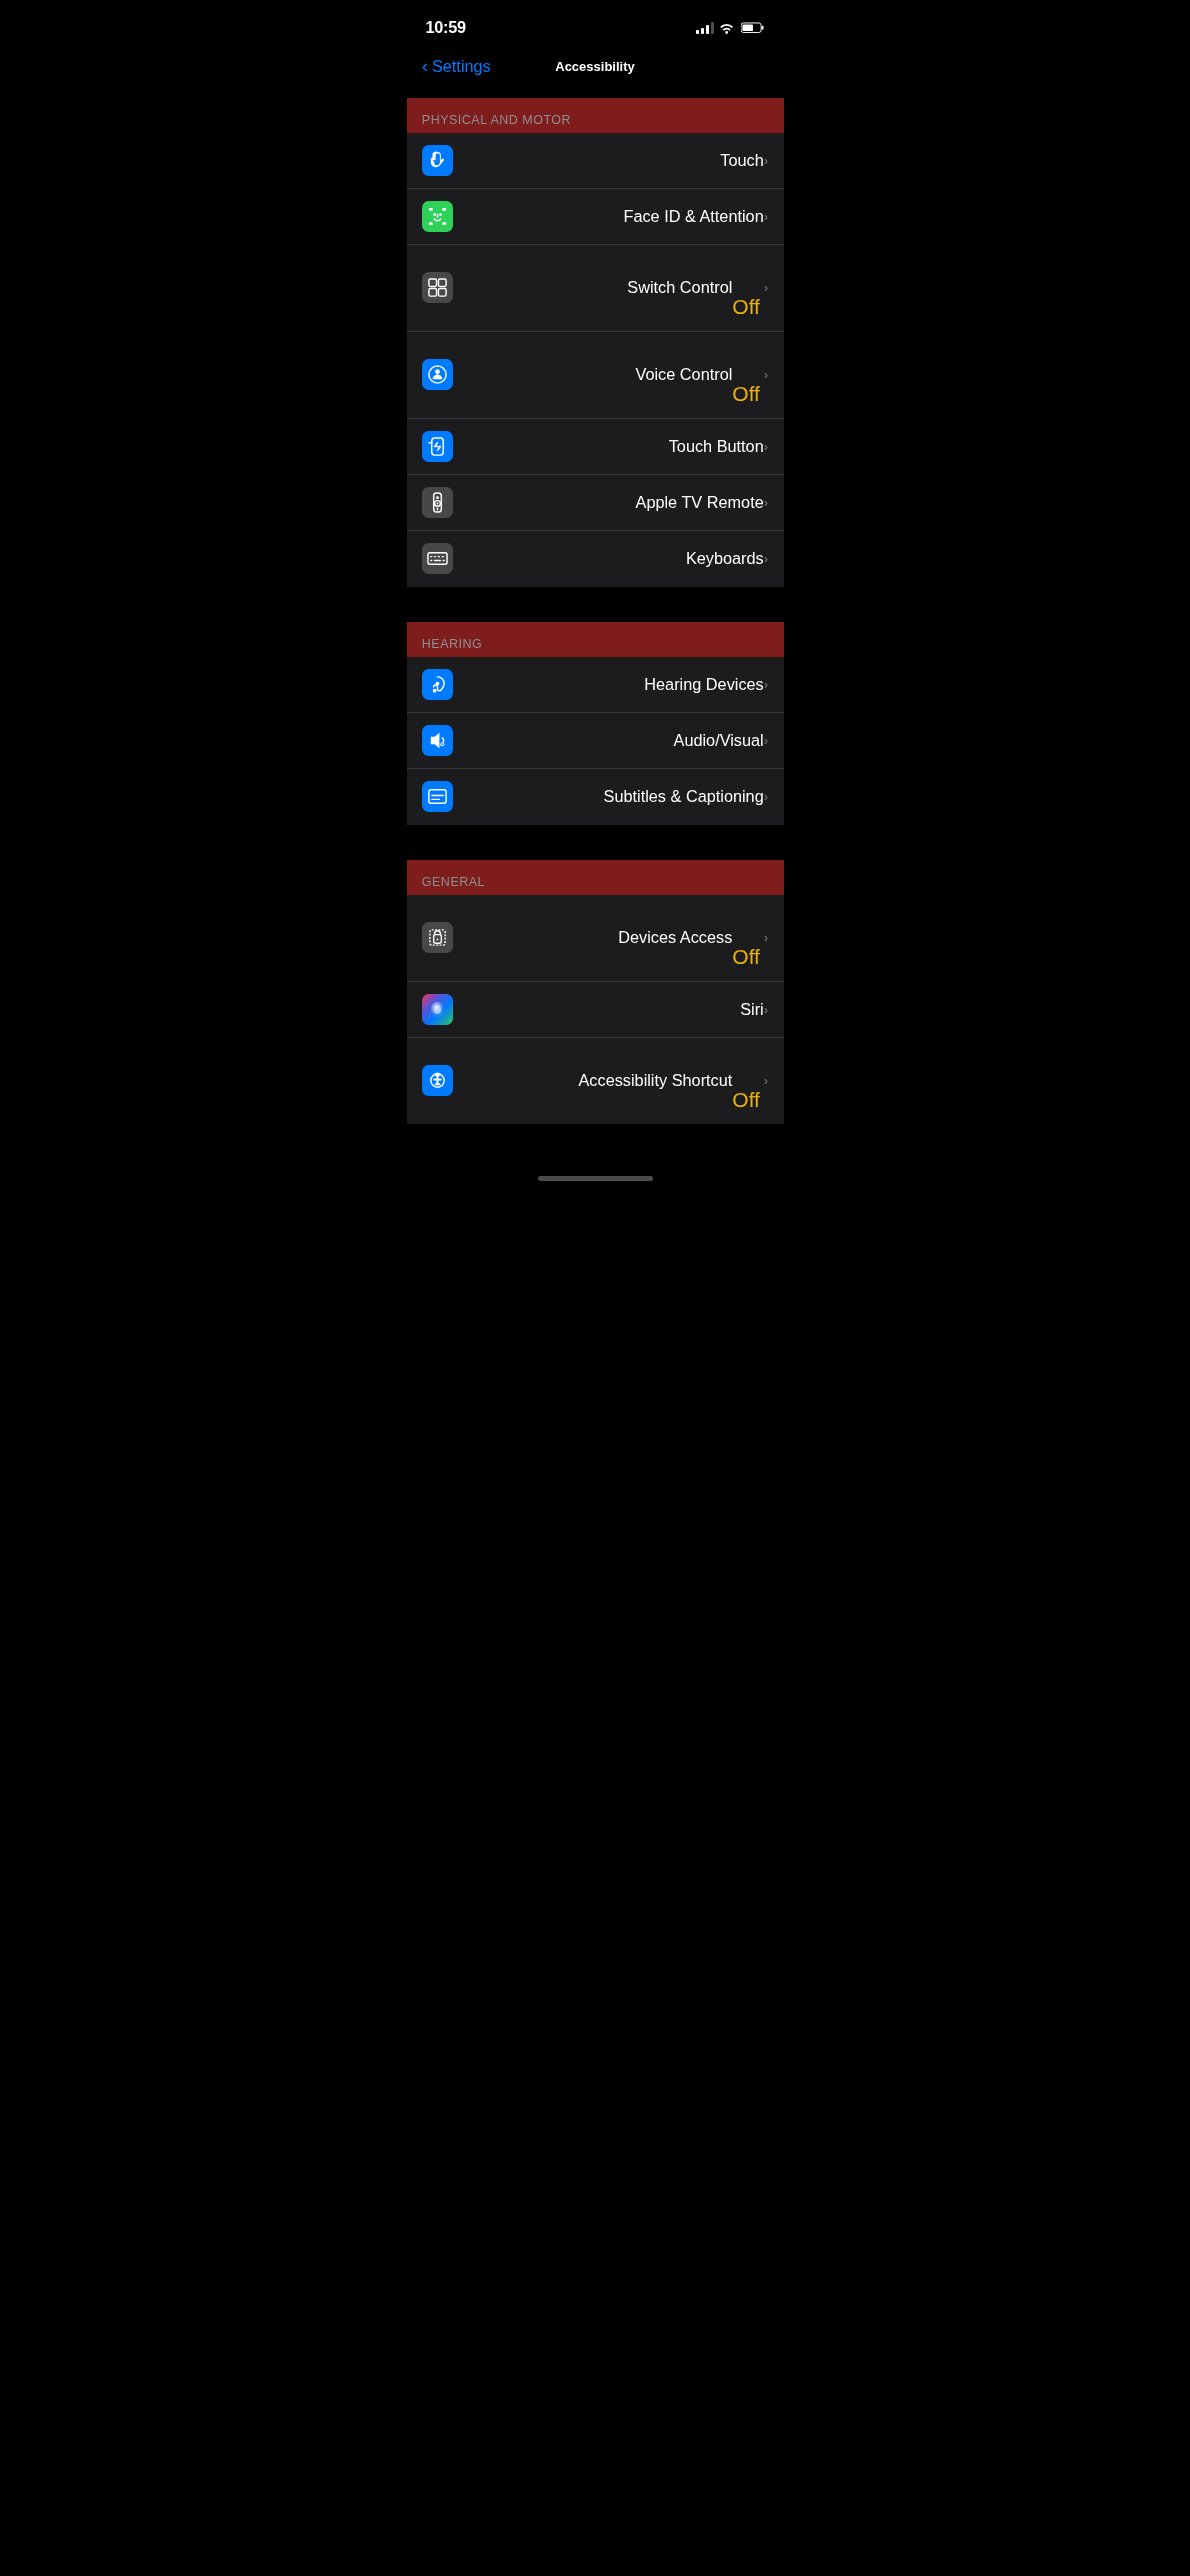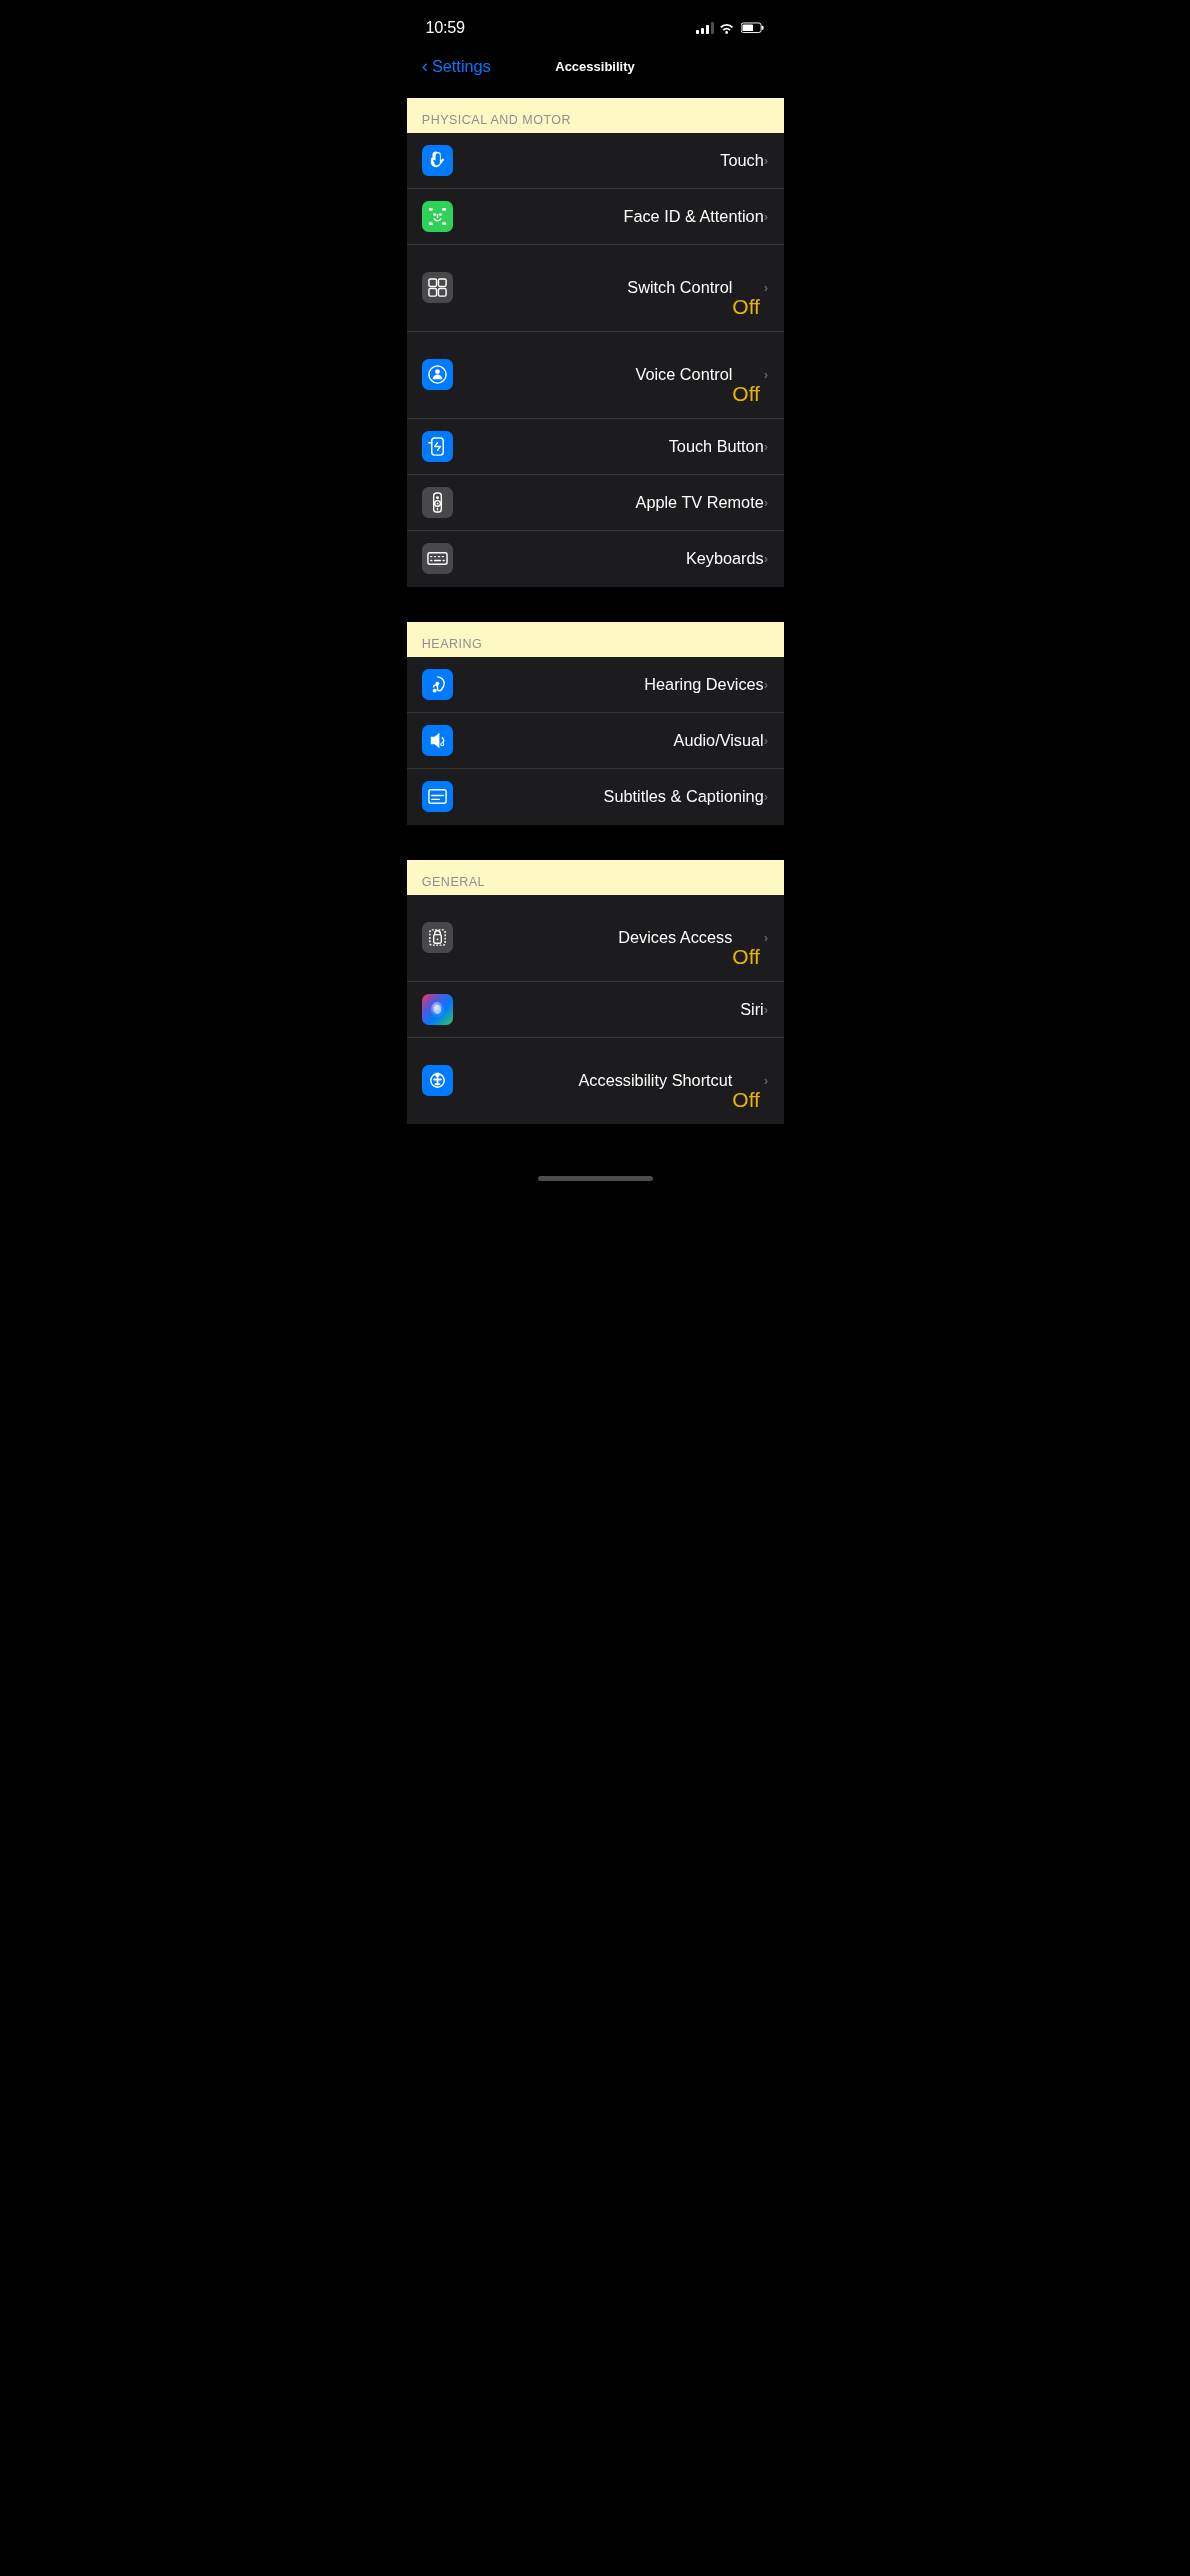--- a/index.html
+++ b/index.html
@@ -18,21 +18,21 @@
     
     .status-bar {
       display: flex;
       justify-content: space-between;
       align-items: center;
       padding: 13.4px 19px 5.8px;
       height: 48px;
     }
     .status-time {
       font-size: 16.3px;
-      font-weight: 400;
+      font-weight: 700;
       letter-spacing: -0.3px;
     }
     .status-icons {
       display: flex;
       align-items: center;
       gap: 5.8px;
     }
     .signal-bars {
       display: flex;
       align-items: flex-end;
@@ -69,21 +69,21 @@
       left: 50%;
       transform: translateX(-50%);
       font-size: 13px;
       font-weight: 600;
       color: #fff;
     }
 
     
     .section-separator {
       height: 35px;
-      background: #fef9c3;
+      background: #7f1d1d;
       display: flex;
       align-items: flex-end;
       padding: 0 15.3px 5.8px;
     }
     .section-label {
       font-size: 12.5px;
       color: #8e8e93;
       font-weight: 400;
       letter-spacing: 0.5px;
       text-transform: uppercase;

